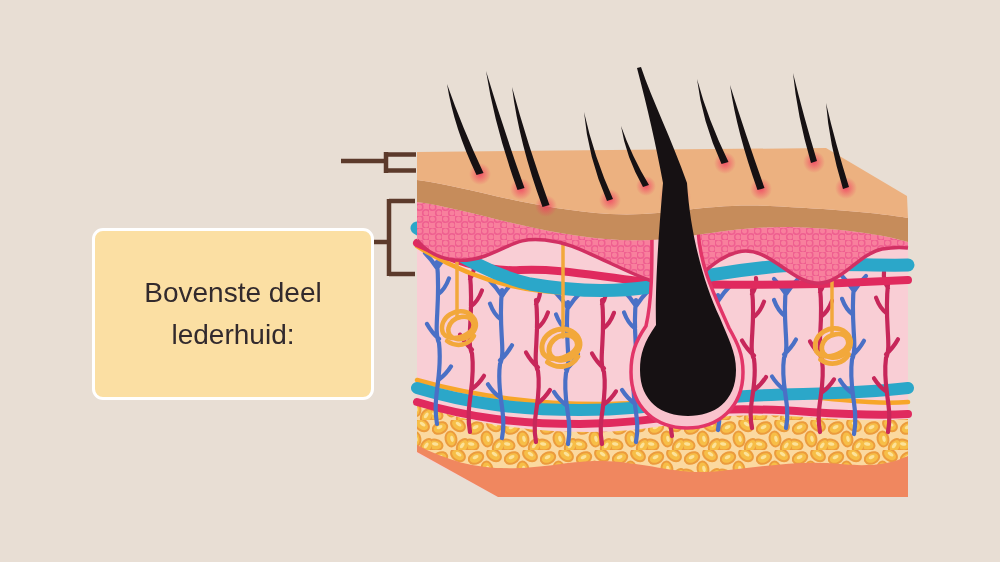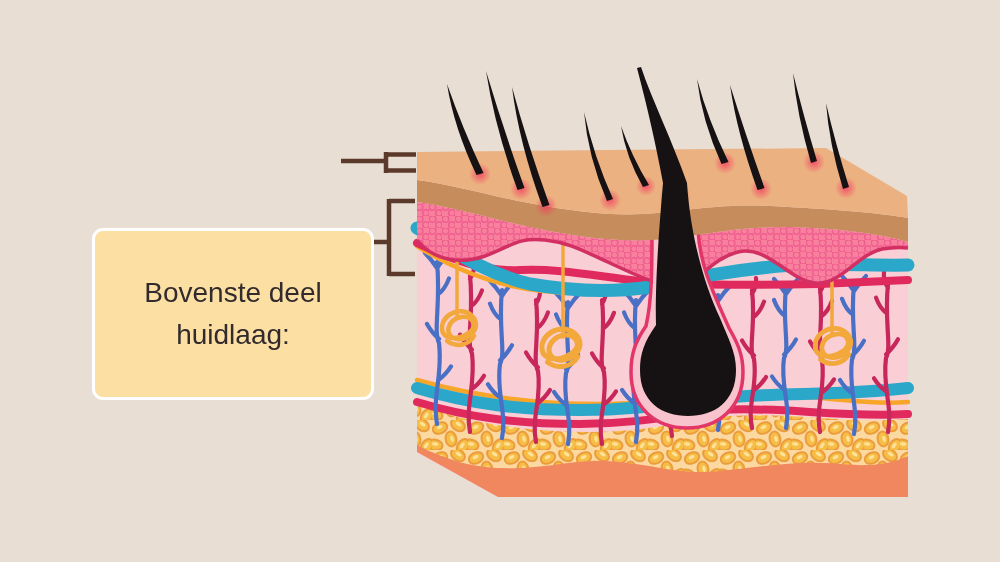--- a/index.html
+++ b/index.html
@@ -153,15 +153,15 @@
         <path d="M721.5,164 Q702,121 697,79 Q708,120 728.5,162 Z"></path>
         <path d="M757.5,190 Q737,133 730,85 Q745,133 764.5,188 Z"></path>
         <path d="M811,163 Q797,115 793,73 Q803,114 817,161 Z"></path>
         <path d="M843,189 Q829,143 826,103 Q835,142 849,187 Z"></path>
       </g>
     </g>
   </svg>
 
   <div class="label" id="label2">
     <div class="ln">Bovenste deel</div>
-    <div class="ln">huidlaag:</div>
+    <div class="ln">lederhuid:</div>
   </div>
 </div>
 
 </body></html>

